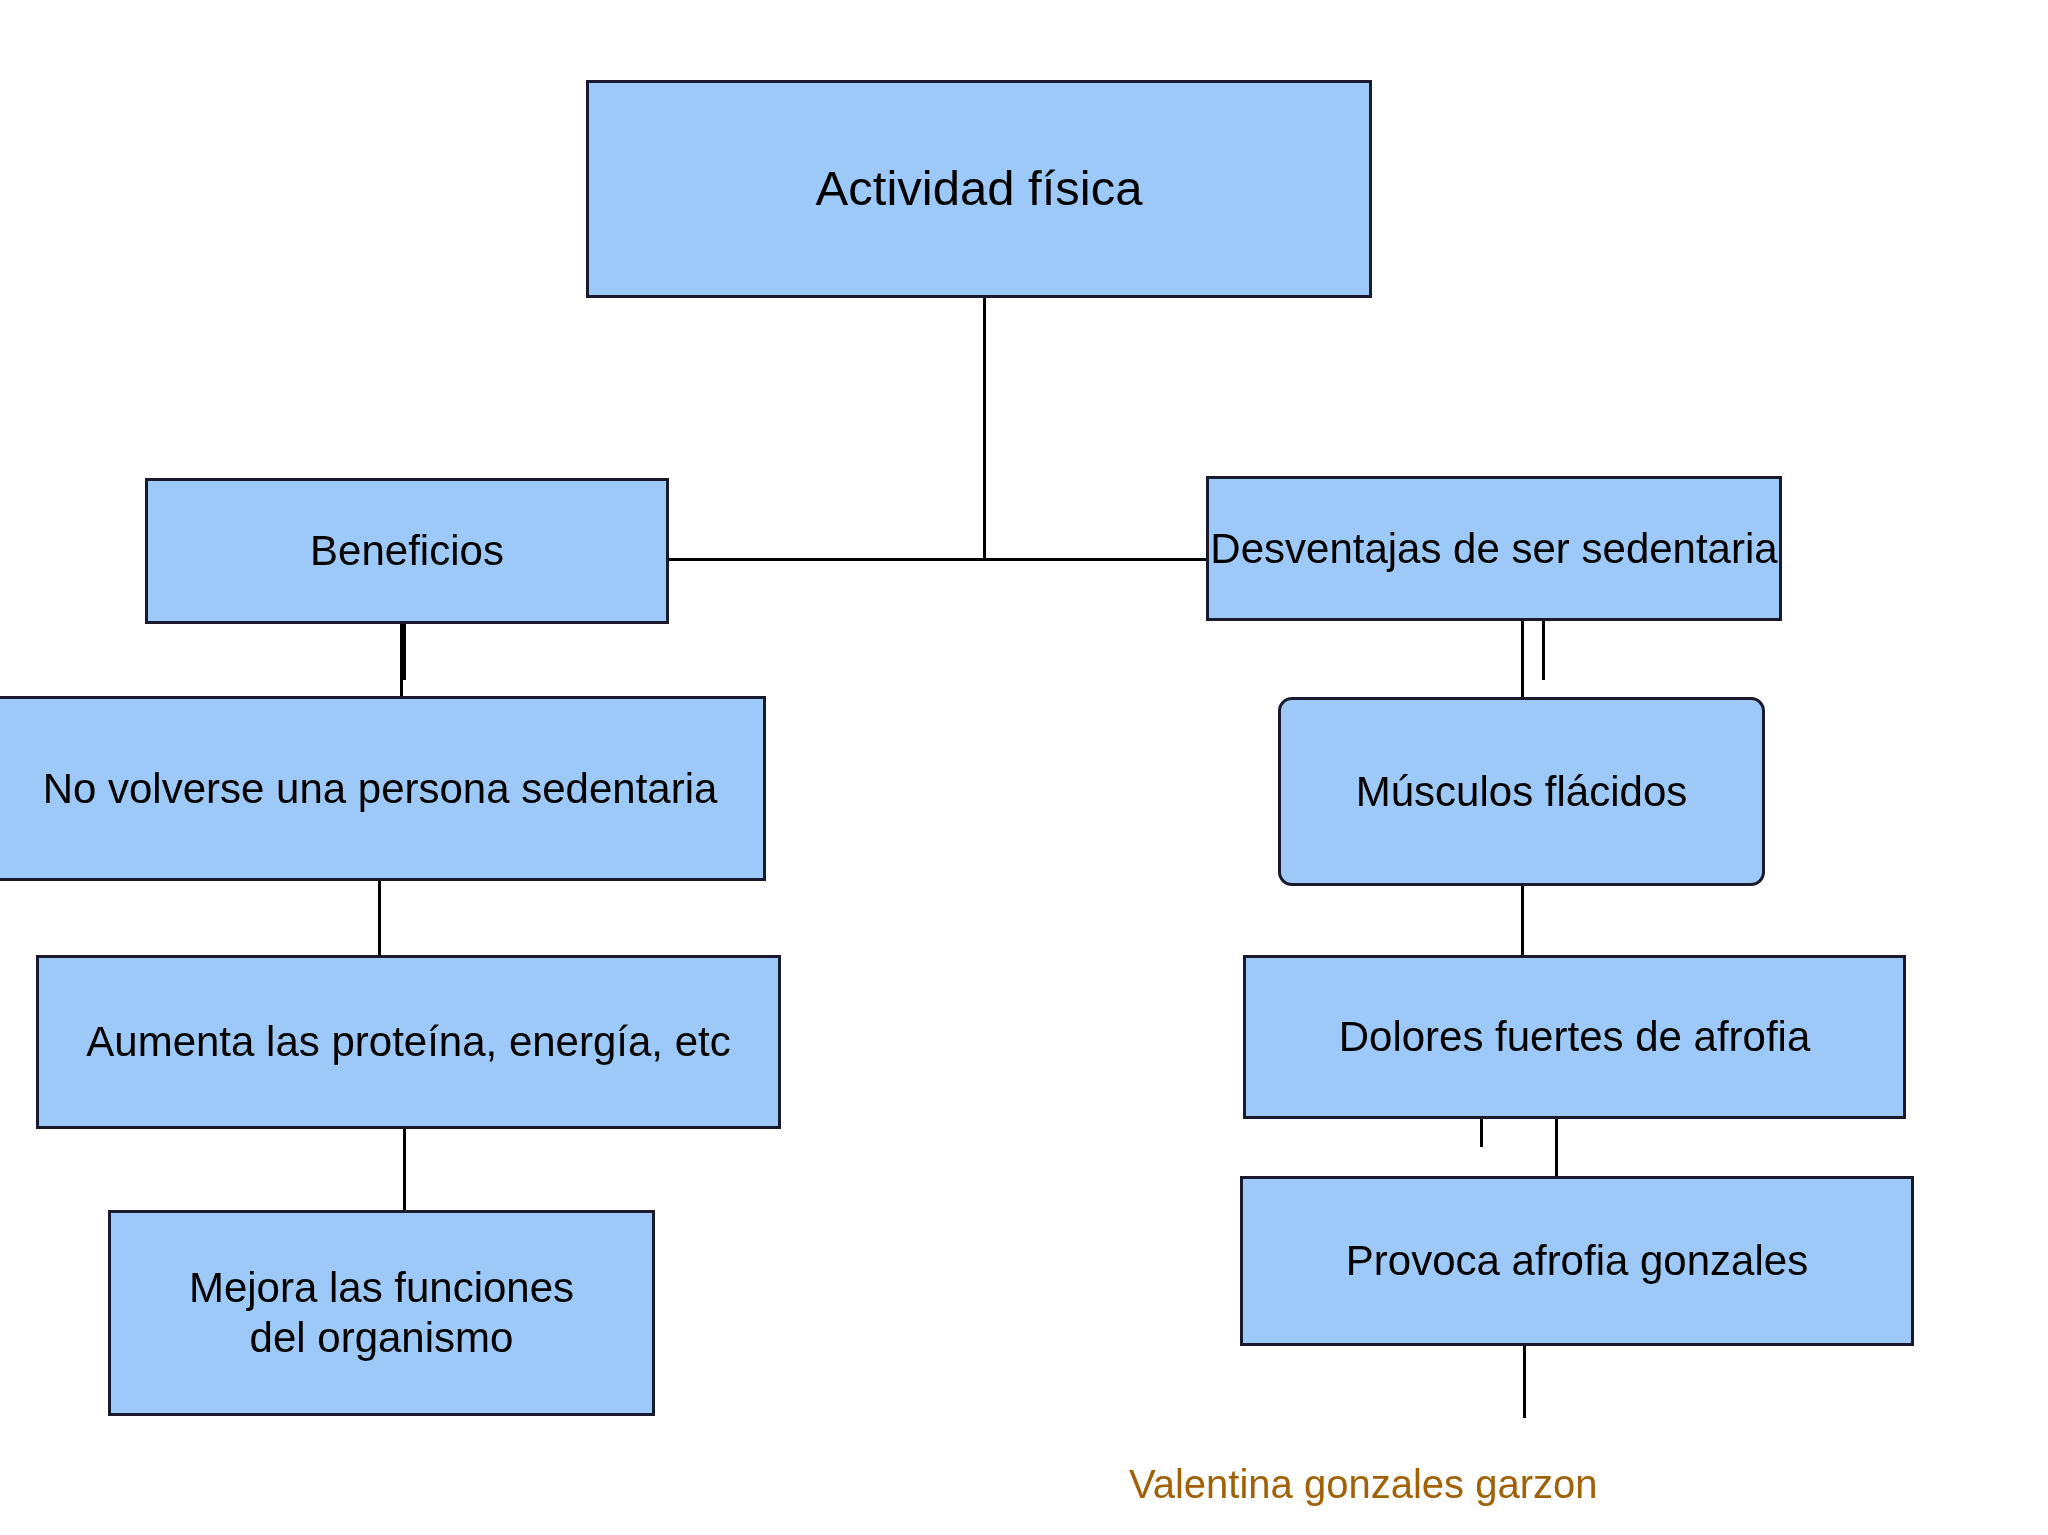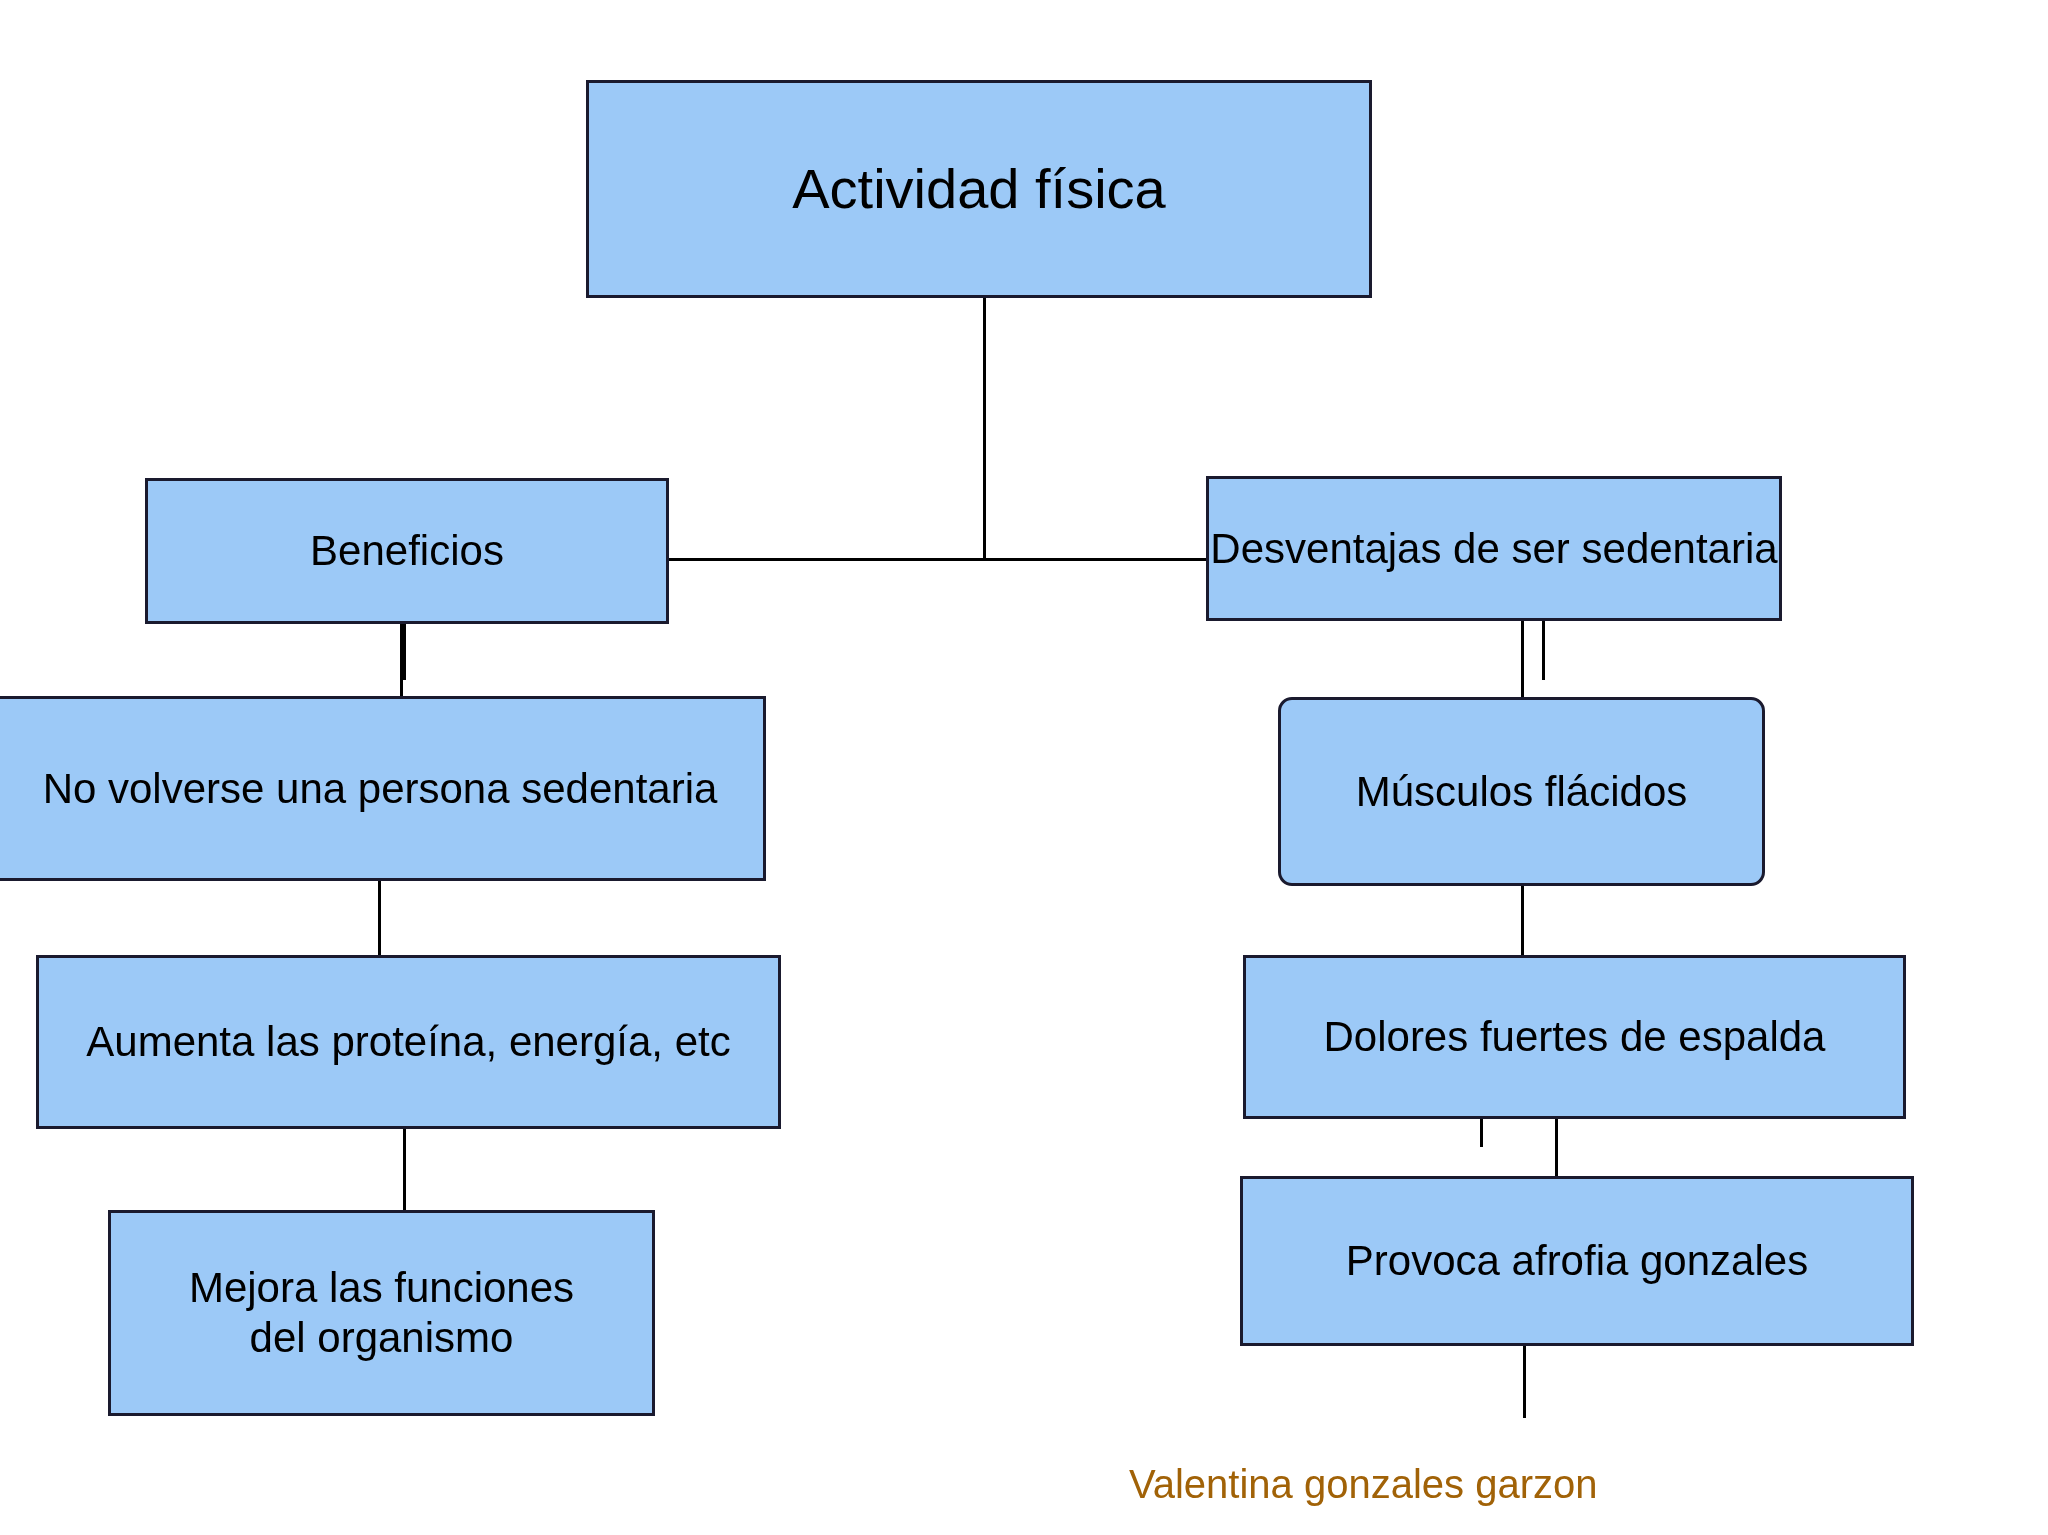--- a/index.html
+++ b/index.html
@@ -39,21 +39,21 @@
   .vline { width: 3px; }
   .hline { height: 3px; }
   .footer {
     position: absolute;
     color: #a16207;
     white-space: nowrap;
     z-index: 2;
   }
 
   
-  #node-root        { left: 586px;  top: 80px;   width: 786px; height: 218px; font-size: 56px; }
+  #node-root        { left: 586px;  top: 80px;   width: 786px; height: 218px; font-size: 49px; }
   #node-beneficios  { left: 145px;  top: 478px;  width: 524px; height: 146px; font-size: 42px; }
   #node-desventajas { left: 1206px; top: 476px;  width: 576px; height: 145px; font-size: 42px; }
   #node-novolverse  { left: -6px;   top: 696px;  width: 772px; height: 185px; font-size: 42px; }
   #node-musculos    { left: 1278px; top: 697px;  width: 487px; height: 189px; font-size: 42px; border-radius: 14px; }
   #node-aumenta     { left: 36px;   top: 955px;  width: 745px; height: 174px; font-size: 42px; }
   #node-dolores     { left: 1243px; top: 955px;  width: 663px; height: 164px; font-size: 42px; }
   #node-mejora      { left: 108px;  top: 1210px; width: 547px; height: 206px; font-size: 42px; }
   #node-provoca     { left: 1240px; top: 1176px; width: 674px; height: 170px; font-size: 42px; }
 
   
@@ -97,21 +97,21 @@
   <div class="node" id="node-beneficios">Beneficios</div>
 
   <div class="node" id="node-desventajas">Desventajas de ser sedentaria</div>
 
   <div class="node" id="node-novolverse">No volverse una persona sedentaria</div>
 
   <div class="node" id="node-musculos">Músculos flácidos</div>
 
   <div class="node" id="node-aumenta">Aumenta las proteína, energía, etc</div>
 
-  <div class="node" id="node-dolores">Dolores fuertes de espalda</div>
+  <div class="node" id="node-dolores">Dolores fuertes de afrofia</div>
 
   <div class="node" id="node-mejora">Mejora las funciones
 del organismo</div>
 
   <div class="node" id="node-provoca">Provoca afrofia gonzales</div>
 
   <div class="footer" id="footer-credit">Valentina gonzales garzon</div>
 
 </div>
 

